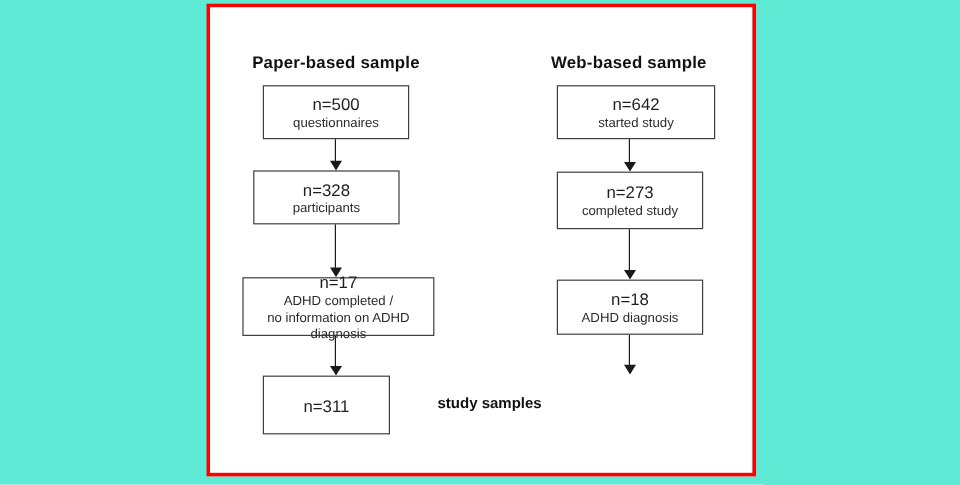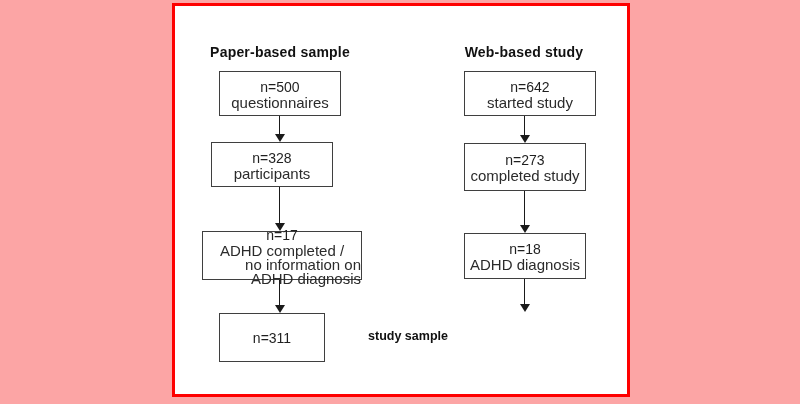--- a/index.html
+++ b/index.html
@@ -1,20 +1,20 @@
 <!DOCTYPE html>
 <html><head>
 <meta charset="utf-8">
 <style>
   html, body { margin: 0; padding: 0; background: #ffffff; }
   .stage {
     position: relative;
     width: 800px;
     height: 404px;
-    background: #fca5a5;
+    background: #5eead4;
     font-family: "Liberation Sans", "DejaVu Sans", sans-serif;
     color: #1f1f1f;
     overflow: hidden;
   }
   .frame {
     position: absolute;
     left: 172px; top: 3px;
     width: 452px; height: 388px;
     border: 3px solid #fe0000;
     background: #ffffff;
@@ -40,24 +40,23 @@
     align-items: center;
     justify-content: center;
     text-align: center;
   }
   .flow-box .n-value {
     font-size: 14px;
     line-height: 18px;
     color: #1f1f1f;
   }
   .flow-box .box-label {
-    font-size: 15px;
+    font-size: 11px;
     line-height: 14px;
     color: #2b2b2b;
-    text-align: right;
   }
   
   .box-p1 { left: 219px; top: 71px;  width: 122px; height: 45px; }
   .box-p2 { left: 211px; top: 142px; width: 122px; height: 45px; }
   .box-p3 { left: 202px; top: 231px; width: 160px; height: 49px; }
   .box-p4 { left: 219px; top: 313px; width: 106px; height: 49px; }
   
   .box-w1 { left: 464px; top: 71px;  width: 132px; height: 45px; }
   .box-w2 { left: 464px; top: 143px; width: 122px; height: 48px; }
   .box-w3 { left: 464px; top: 233px; width: 122px; height: 46px; }
@@ -95,21 +94,21 @@
     color: #111111;
   }
 </style>
 </head>
 <body>
 
 <div class="stage">
   <div class="frame"></div>
 
   <div class="col-heading heading-paper">Paper-based sample</div>
-  <div class="col-heading heading-web">Web-based study</div>
+  <div class="col-heading heading-web">Web-based sample</div>
 
   <div class="flow-box box-p1">
     <div class="n-value">n=500</div>
     <div class="box-label">questionnaires</div>
   </div>
   <div class="flow-box box-p2">
     <div class="n-value">n=328</div>
     <div class="box-label">participants</div>
   </div>
   <div class="flow-box box-p3">
@@ -152,14 +151,14 @@
     </div>
   <div class="arrow arrow-w2">
       <div class="shaft"></div>
       <div class="head"></div>
     </div>
   <div class="arrow arrow-w3">
       <div class="shaft"></div>
       <div class="head"></div>
     </div>
 
-  <div class="center-label">study sample</div>
+  <div class="center-label">study samples</div>
 </div>
 
 </body></html>

